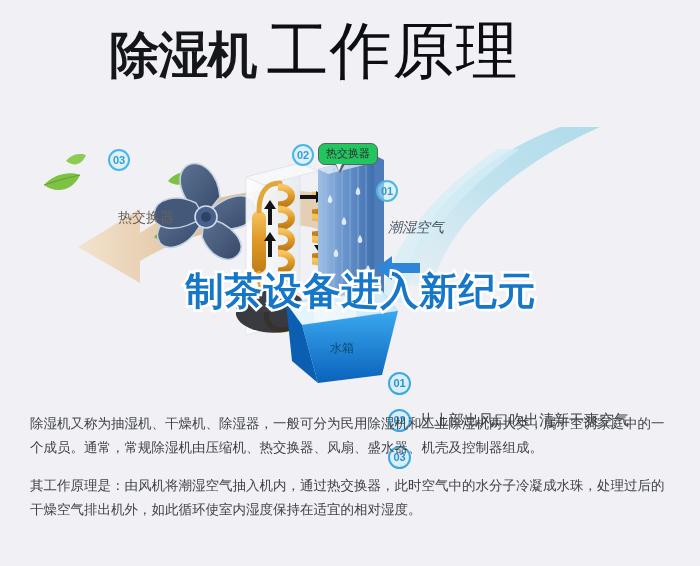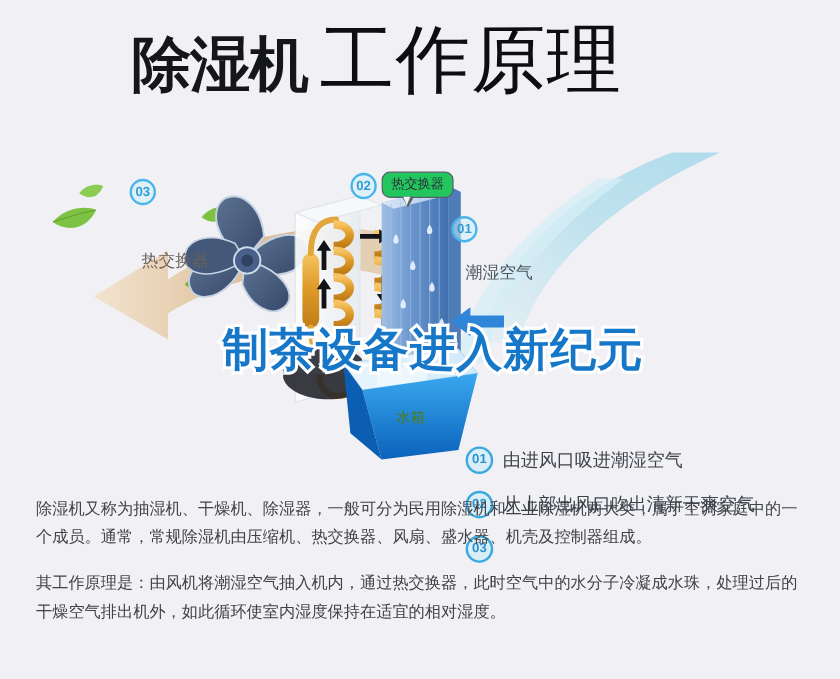--- a/index.html
+++ b/index.html
@@ -45,22 +45,22 @@
 
   
   .lbl{
     position:absolute;
     font-family:"Liberation Sans","DejaVu Sans",sans-serif;
     white-space:nowrap;
     color:#4a4f55;
     font-size:13px;
   }
   .lbl-dry{ left:118px; top:84px; color:#6b625a; font-size:14px;}
-  .lbl-wet{ left:388px; top:94px; color:#4b5560; font-size:14px;}
-  .lbl-tank{ left:330px; top:215px; color:#4d7c0f; font-size:12px;}
+  .lbl-wet{ left:388px; top:94px; color:#4b5560; font-size:14px;font-style:italic;}
+  .lbl-tank{ left:330px; top:215px; color:#0c4a6e; font-size:12px;}
 
   .badge-num{
     position:absolute;
     width:22px;height:22px;border-radius:50%;
     border:2px solid #49b5e8;
     background:rgba(210,238,250,.55);
     color:#2f9fd6;
     font-size:11px;font-weight:700;
     display:flex;align-items:center;justify-content:center;
     box-sizing:border-box;
@@ -319,21 +319,20 @@
 
     <div class="badge-num badge-03">03</div>
     <div class="badge-num badge-02">02</div>
     <div class="badge-num badge-01">01</div>
 
     <div class="callout">热交换器</div>
 
     <div class="legend">
       <div class="legend-row">
         <span class="legend-badge">01</span>
-        <span class="legend-text">由进风口吸进潮湿空气</span>
       </div>
       <div class="legend-row">
         <span class="legend-badge">02</span>
         <span class="legend-text">从上部出风口吹出清新干爽空气</span>
       </div>
       <div class="legend-row">
         <span class="legend-badge">03</span>
       </div>
     </div>
   </div>

